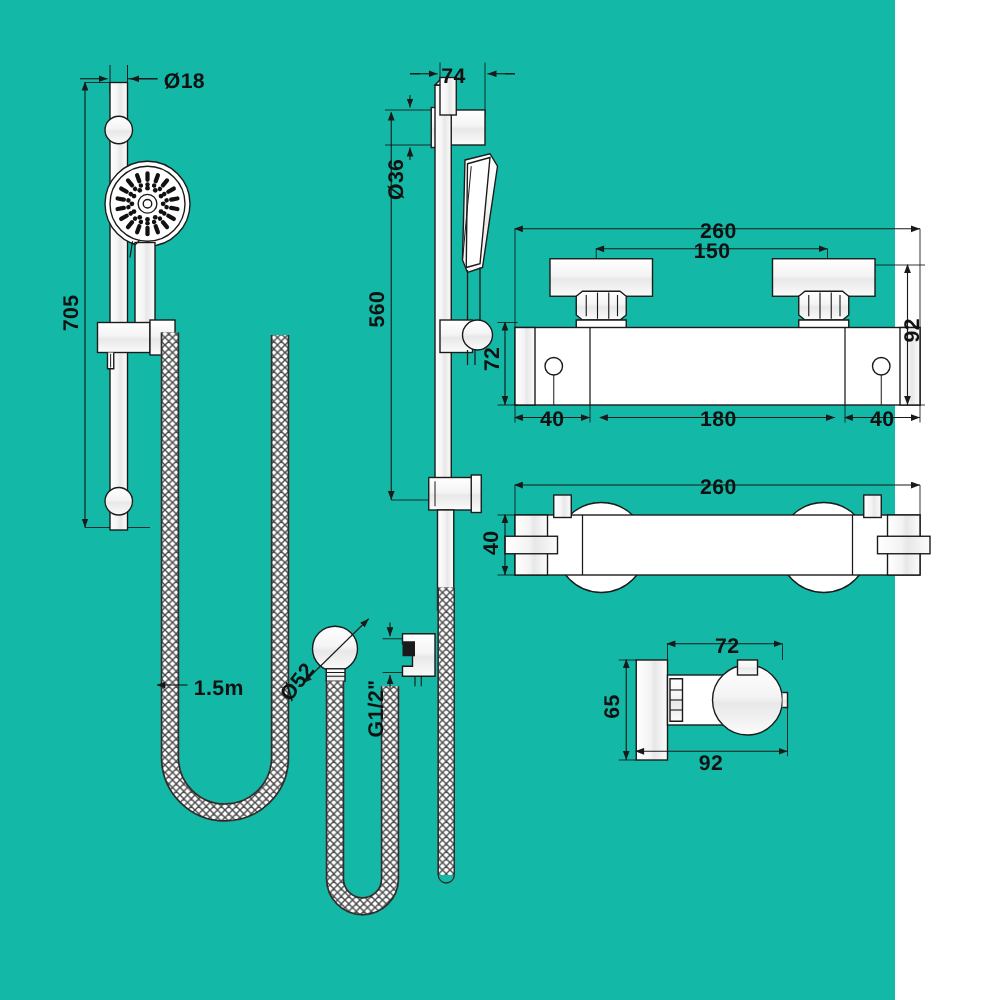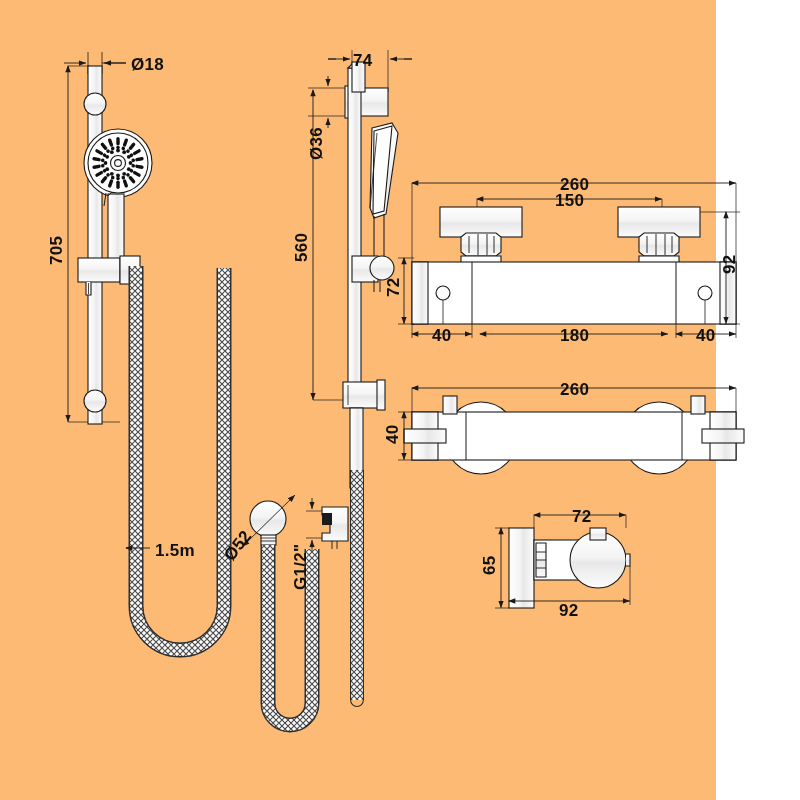--- a/index.html
+++ b/index.html
@@ -2,21 +2,21 @@
 <html><head>
 <meta charset="utf-8">
 <title>Shower Technical Drawing</title>
 <style>
   html,body{margin:0;padding:0;background:#ffffff;}
   body{
     width:800px;height:800px;overflow:hidden;
     font-family:"Liberation Sans", sans-serif;
     color:#1a1a1a;
   }
-  #sheet{position:relative;width:716px;height:800px;background:#fdba74;}
+  #sheet{position:relative;width:716px;height:800px;background:#14b8a6;}
   svg#drawing{position:absolute;left:0;top:0;width:800px;height:800px;display:block;}
   .dimtext{
     font-family:"Liberation Sans", sans-serif;
     font-size:17px;
     font-weight:bold;
     fill:#111111;
     letter-spacing:0.3px;
   }
 </style>
 </head>

